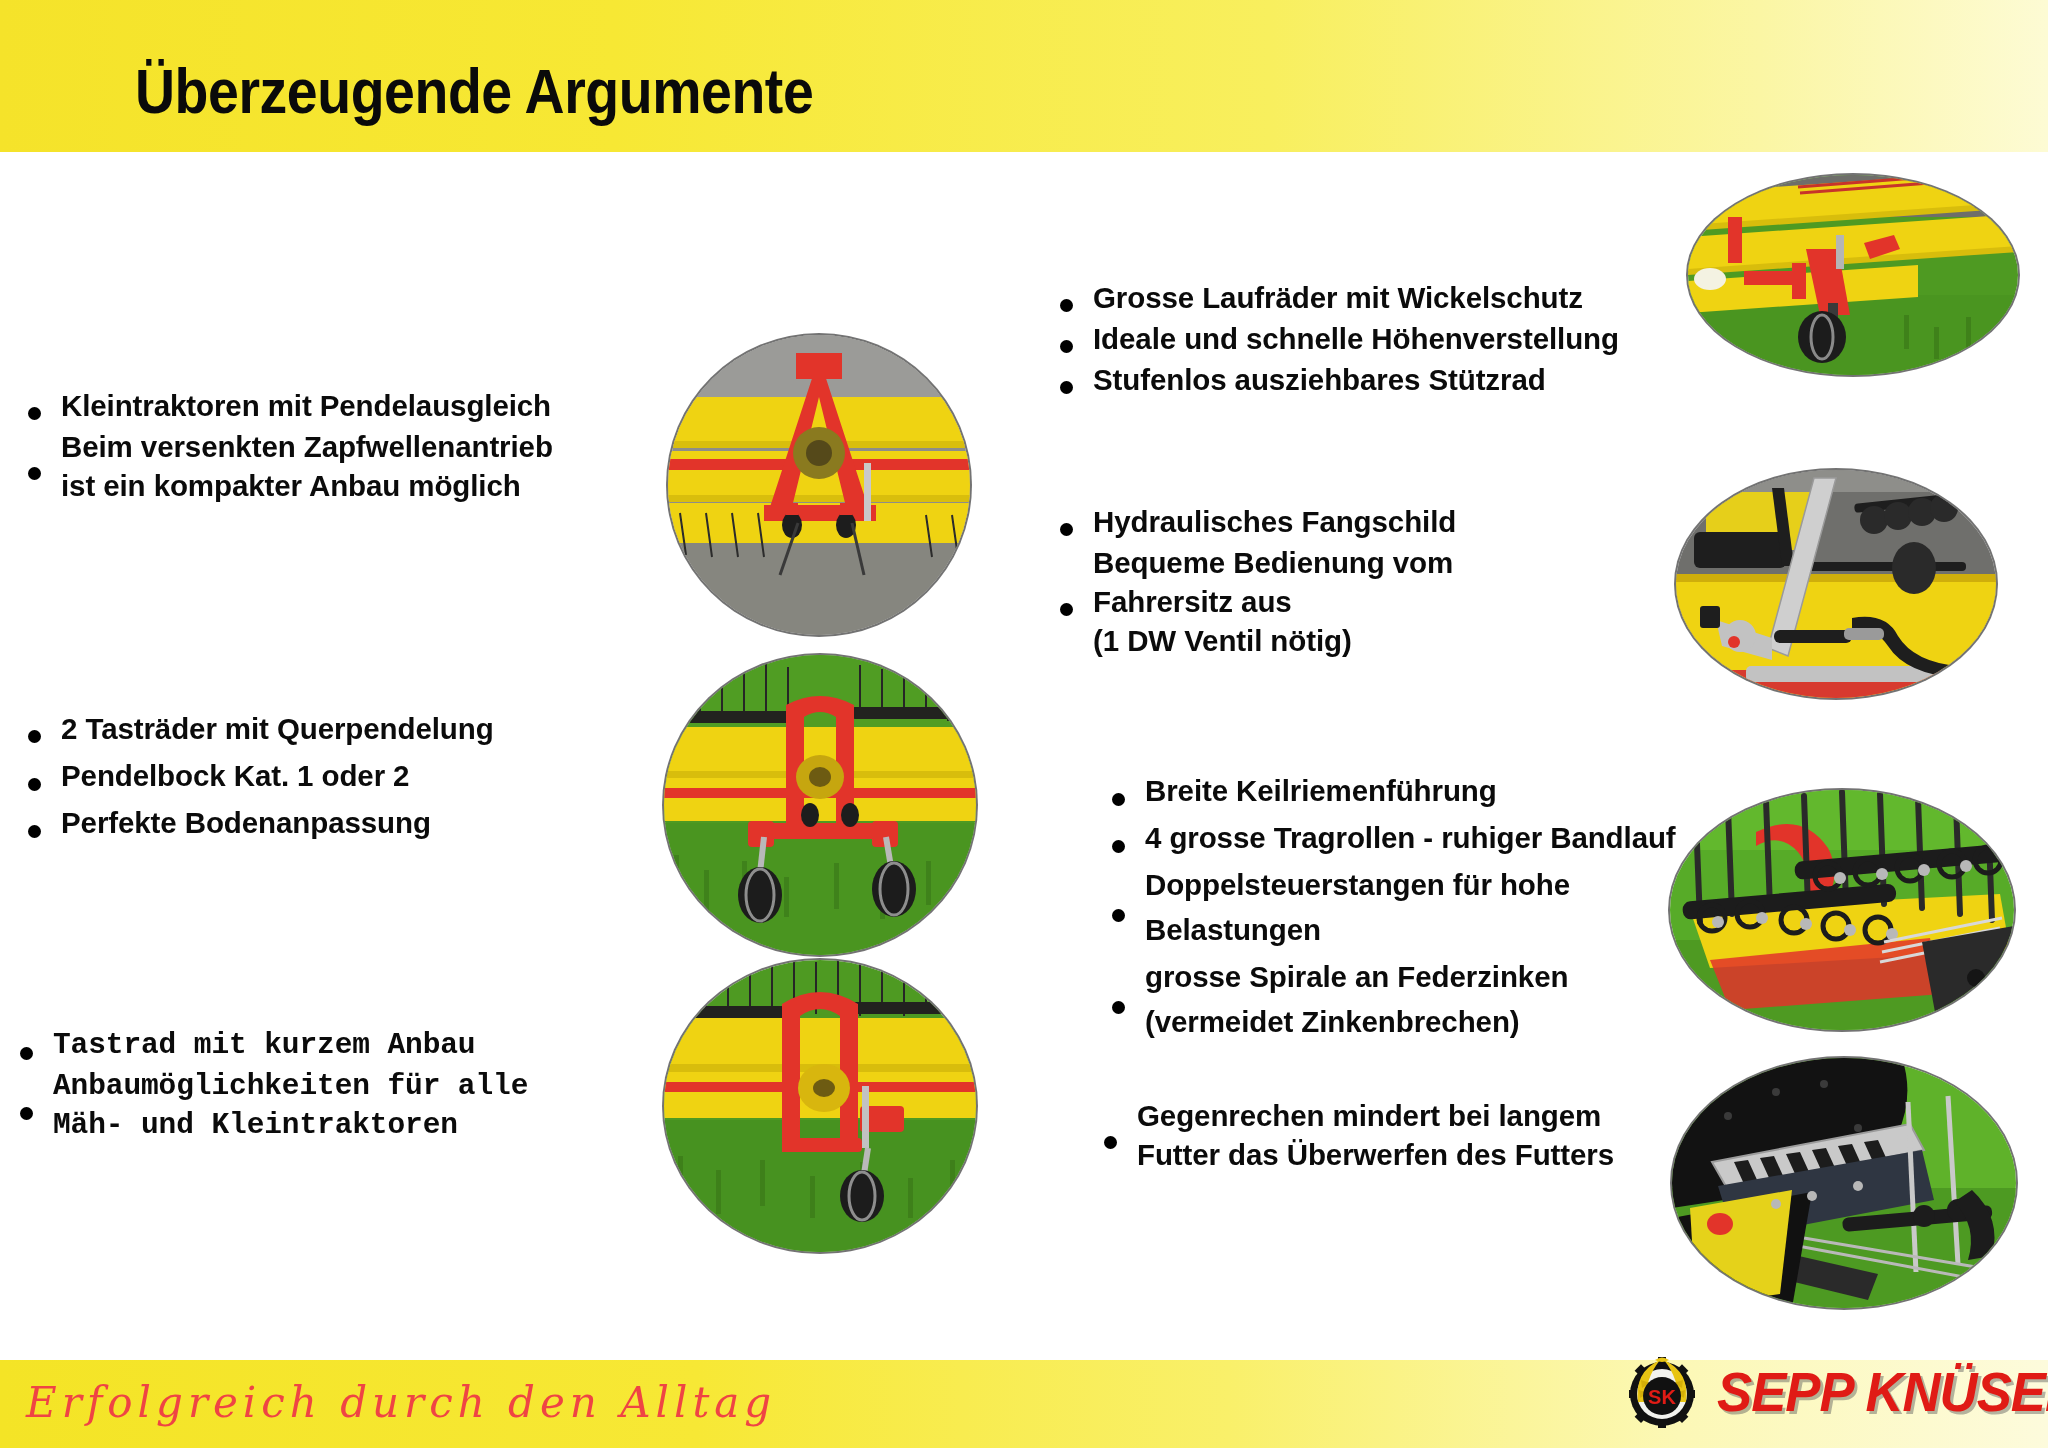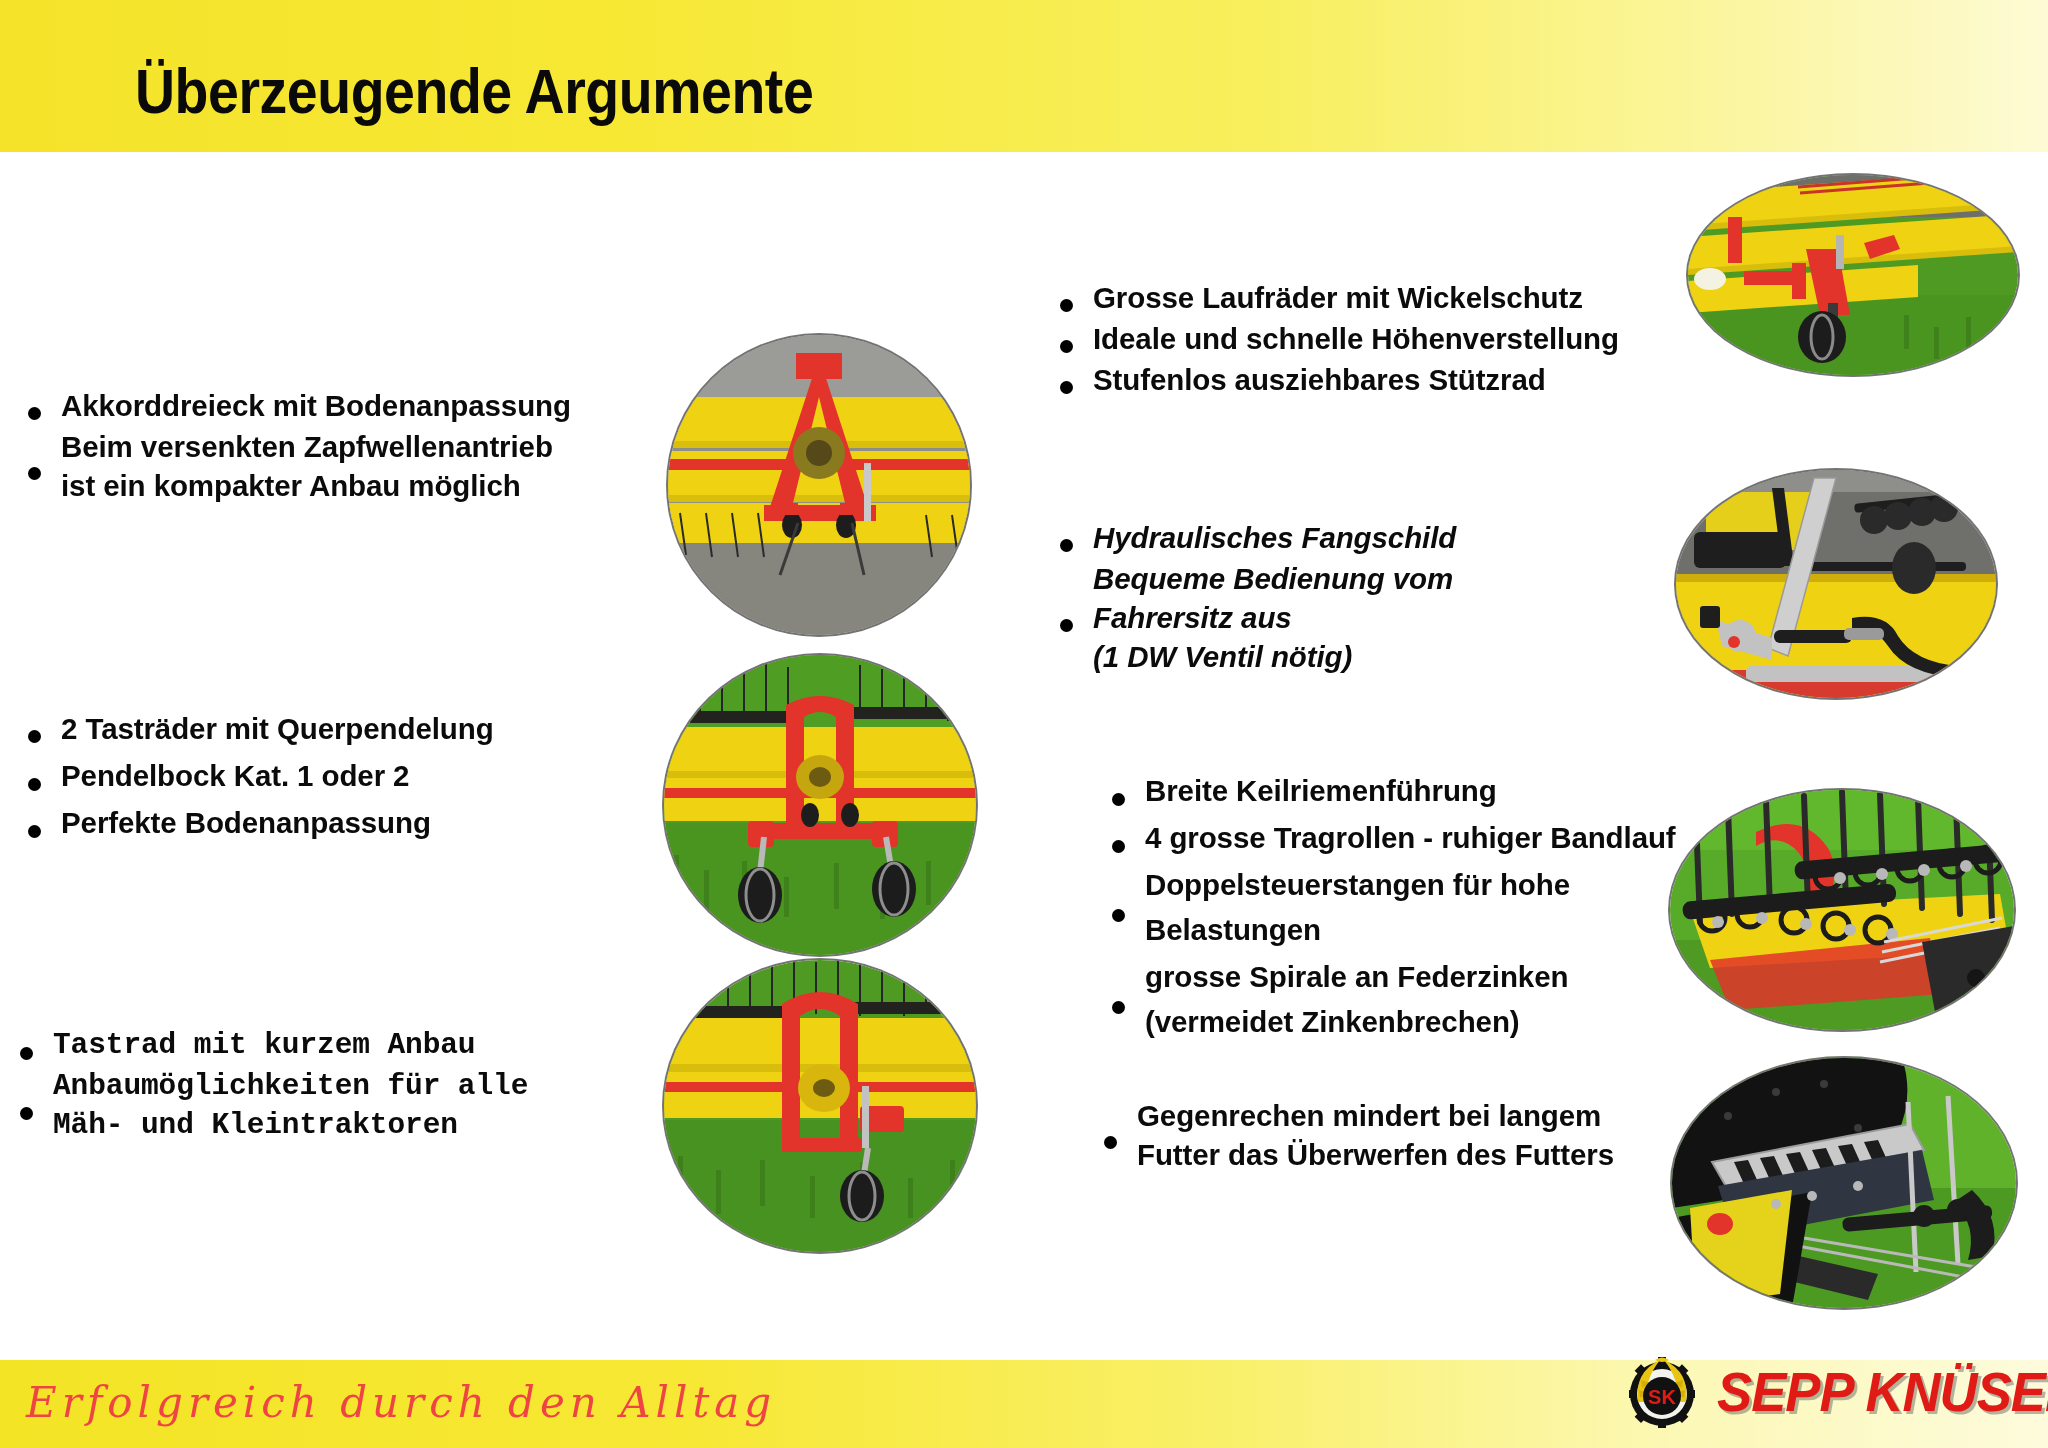--- a/index.html
+++ b/index.html
@@ -70,21 +70,21 @@
 </style>
 </head>
 <body>
 
 <div class="header-band"></div>
 <div class="header-title">Überzeugende Argumente</div>
 
 <div class="block" style="left:28px;top:386px;width:600px;">
   <div class="bullet-row">
     <div class="bullet-dot"></div>
-    <div class="bullet-text">Akkorddreieck mit Bodenanpassung</div>
+    <div class="bullet-text">Kleintraktoren mit Pendelausgleich</div>
   </div>
   <div class="bullet-row">
     <div class="bullet-dot"></div>
     <div class="bullet-text">Beim versenkten Zapfwellenantrieb
 ist ein kompakter Anbau möglich</div>
   </div>
 </div>
 
 <div class="block" style="left:28px;top:706px;width:600px;">
   <div class="bullet-row">
@@ -121,21 +121,21 @@
   <div class="bullet-row">
     <div class="bullet-dot"></div>
     <div class="bullet-text">Ideale und schnelle Höhenverstellung</div>
   </div>
   <div class="bullet-row">
     <div class="bullet-dot"></div>
     <div class="bullet-text">Stufenlos ausziehbares Stützrad</div>
   </div>
 </div>
 
-<div class="block" style="left:1060px;top:518px;width:620px;font-style:italic;">
+<div class="block" style="left:1060px;top:502px;width:620px;">
   <div class="bullet-row">
     <div class="bullet-dot"></div>
     <div class="bullet-text">Hydraulisches Fangschild</div>
   </div>
   <div class="bullet-row">
     <div class="bullet-dot"></div>
     <div class="bullet-text">Bequeme Bedienung vom
 Fahrersitz aus
 (1 DW Ventil nötig)</div>
   </div>

